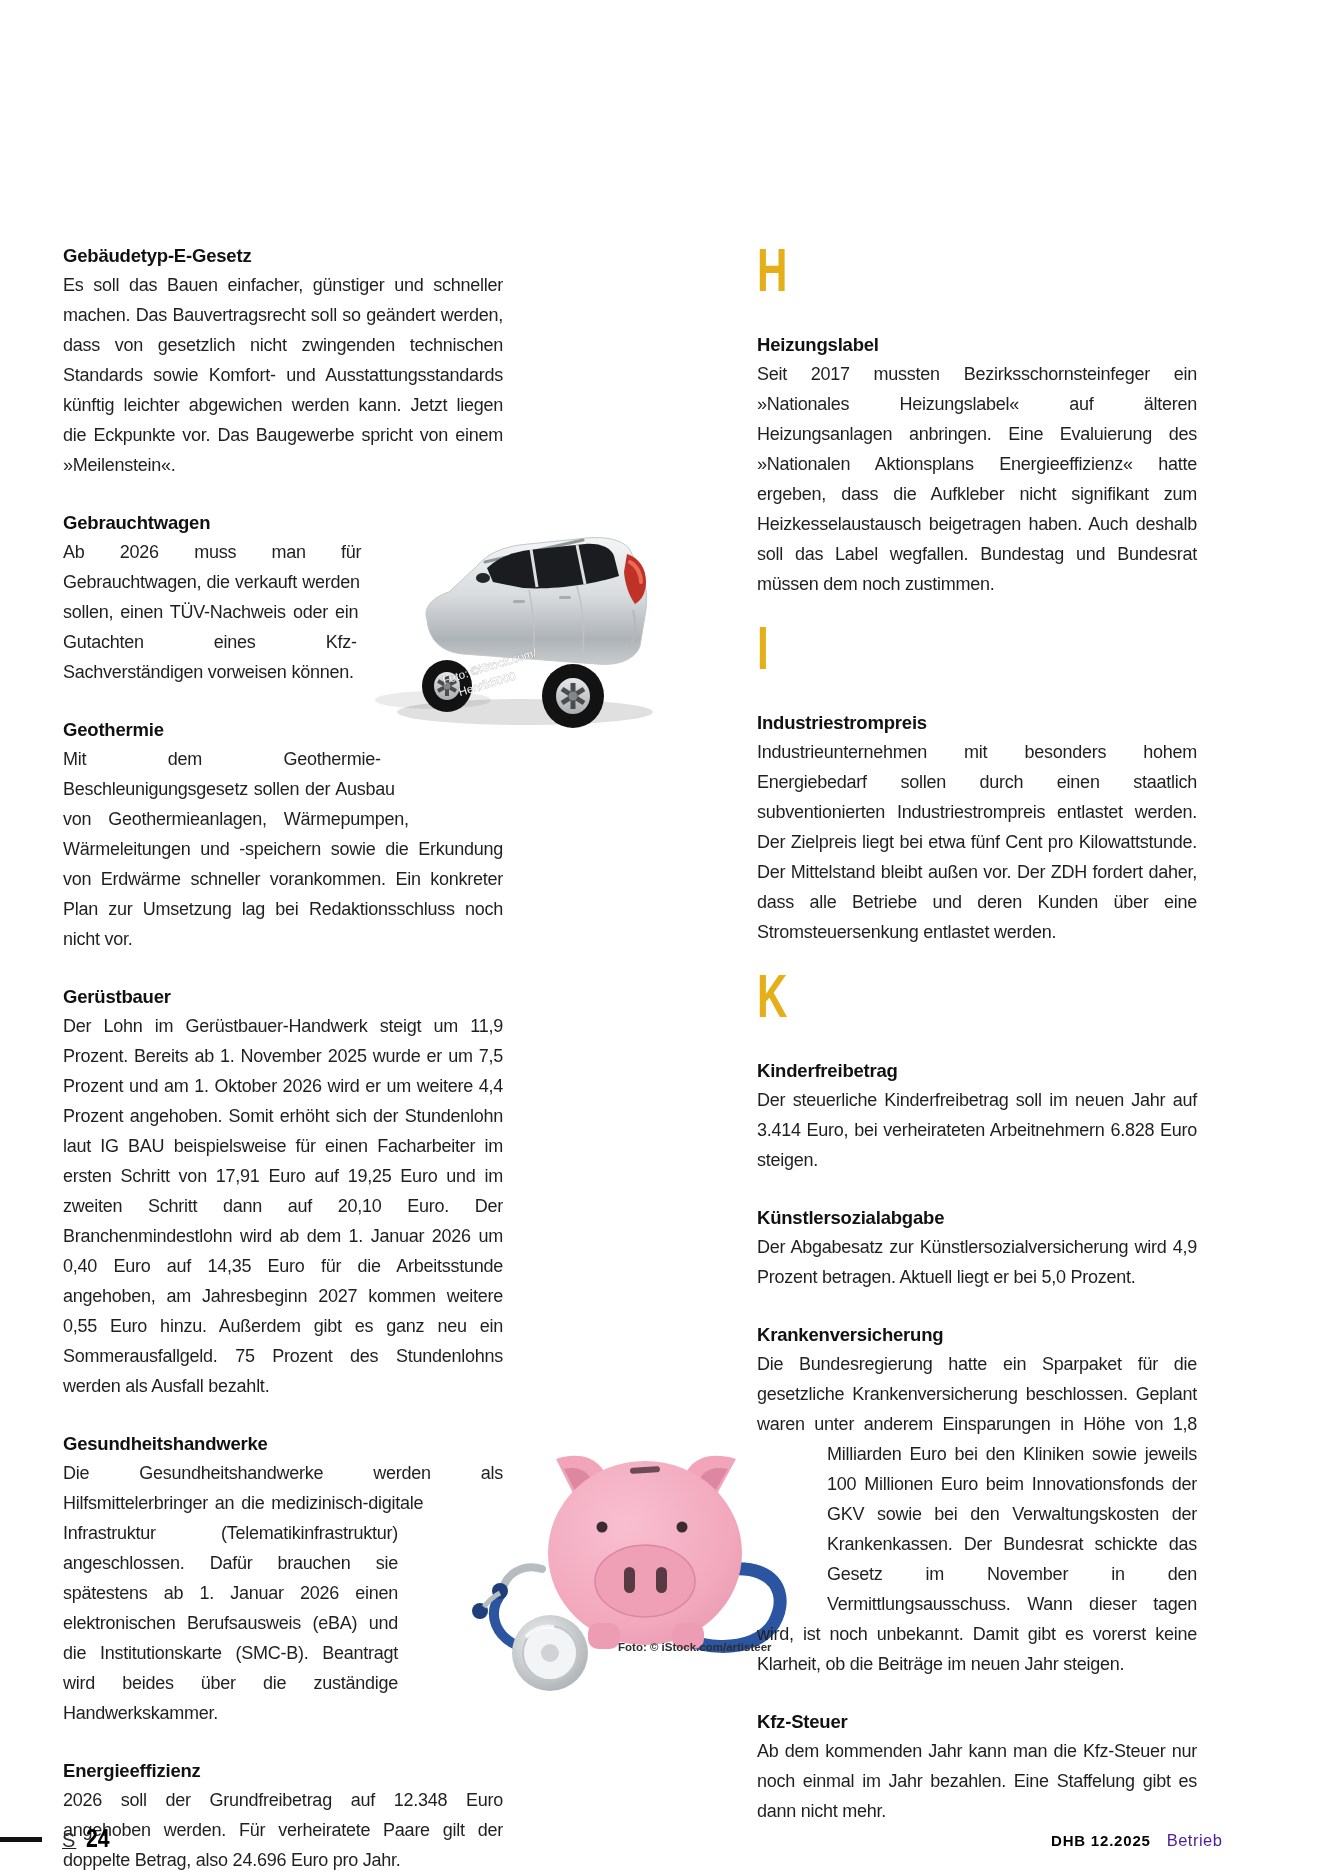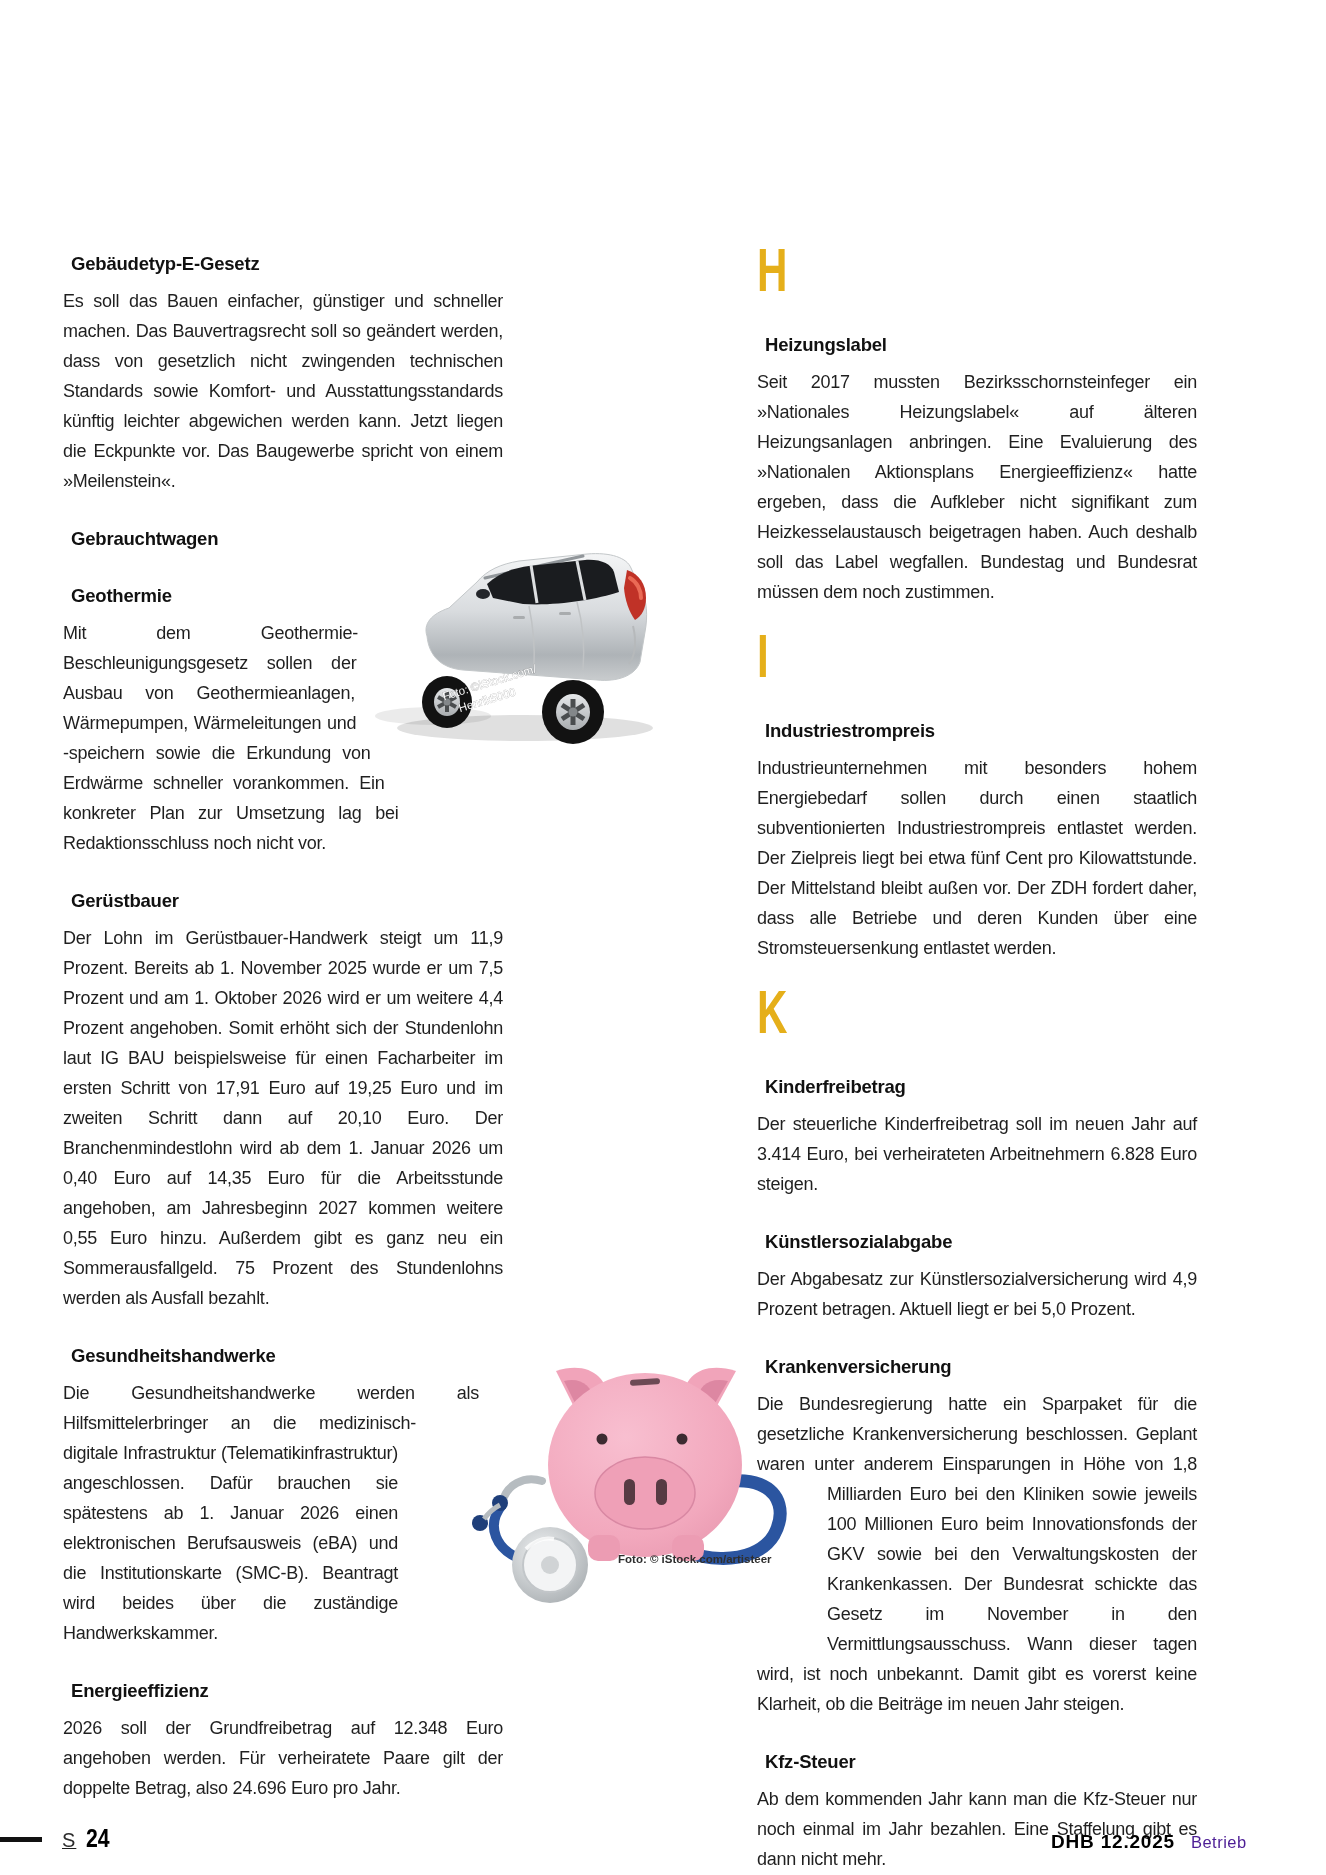--- a/index.html
+++ b/index.html
@@ -6,21 +6,21 @@
   .page{
     position:relative;width:1326px;height:1875px;background:#ffffff;
     font-family:"Liberation Sans",sans-serif;color:#1f1f1f;overflow:hidden;
   }
   .col{position:absolute;width:440px;}
   .col-left{left:63px;top:242px;}
   .col-right{left:757px;top:247px;}
   .entry{margin-top:29px;}
   .entry:first-child{margin-top:0;}
   .entry h3{
-    margin:8px;font-size:18.5px;line-height:28px;font-weight:bold;color:#111;
+    margin:0;font-size:18.5px;line-height:28px;font-weight:bold;color:#111;
     letter-spacing:-0.2px;
   }
   .entry p{
     margin:0;font-size:18px;line-height:30px;text-align:justify;
     letter-spacing:-0.25px;color:#1f1f1f;
     hyphens:auto;-webkit-hyphens:auto;
   }
   .big-letter{
     display:block;height:46px;line-height:46px;margin:26px 0 38px 0;
     font-size:62px;font-weight:bold;color:#E5AF1A;
@@ -44,21 +44,21 @@
   }
   
   .footer-bar{position:absolute;left:0;top:1837px;width:42px;height:5px;background:#111;}
   .footer-left{position:absolute;left:62px;top:1824px;white-space:nowrap;text-decoration:underline;}
   .footer-left .s{font-size:20px;color:#2c2c2c;letter-spacing:1px;}
   .footer-left .num{
     font-size:25px;font-weight:bold;color:#000;margin-left:10px;
     display:inline-block;transform:scaleX(0.85);transform-origin:left center;letter-spacing:0;
   }
   .footer-right{position:absolute;left:1051px;top:1831px;white-space:nowrap;}
-  .footer-right .issue{font-size:19px;font-weight:bold;color:#000;letter-spacing:0.8px;}
+  .footer-right .issue{font-size:15px;font-weight:bold;color:#000;letter-spacing:0.8px;}
   .footer-right .section{font-size:16.5px;color:#4c1d95;margin-left:16px;letter-spacing:0.5px;}
   svg text{font-family:"Liberation Sans",sans-serif;}
 </style>
 </head>
 <body>
 
 <div class="page">
 
   <div class="col col-left">
 
@@ -118,20 +118,21 @@
         </g>
         <text transform="rotate(-17 150 228)" fill="#ffffff" font-size="11.5" opacity="0.95" style="paint-order:stroke" stroke="#00000055" stroke-width="0.6">
           <tspan x="128" y="228">Foto: ©iStock.com/</tspan>
           <tspan x="140" y="244">Henrik5000</tspan>
         </text>
       </svg>
     </div>
 
     <div class="entry">
       <h3>Gebrauchtwagen</h3>
+      <p>Ab 2026 muss man für Gebrauchtwagen, die verkauft werden sollen, einen TÜV-Nachweis oder ein Gutachten eines Kfz-Sachverständigen vorweisen können.</p>
     </div>
 
     <div class="entry">
       <h3>Geothermie</h3>
       <p>Mit dem Geothermie-Beschleunigungsgesetz sollen der Ausbau von Geothermieanlagen, Wärmepumpen, Wärmeleitungen und -speichern sowie die Erkundung von Erdwärme schneller vorankommen. Ein konkreter Plan zur Umsetzung lag bei Redaktionsschluss noch nicht vor.</p>
     </div>
 
     <div class="entry">
       <h3>Gerüstbauer</h3>
       <p>Der Lohn im Gerüstbauer-Handwerk steigt um 11,9 Prozent. Bereits ab 1. November 2025 wurde er um 7,5 Prozent und am 1. Oktober 2026 wird er um weitere 4,4 Prozent angehoben. Somit erhöht sich der Stundenlohn laut IG BAU beispielsweise für einen Facharbeiter im ersten Schritt von 17,91 Euro auf 19,25 Euro und im zweiten Schritt dann auf 20,10 Euro. Der Branchenmindestlohn wird ab dem 1. Januar 2026 um 0,40 Euro auf 14,35 Euro für die Arbeitsstunde angehoben, am Jahresbeginn 2027 kommen weitere 0,55 Euro hinzu. Außerdem gibt es ganz neu ein Sommerausfallgeld. 75 Prozent des Stundenlohns werden als Ausfall bezahlt.</p>

